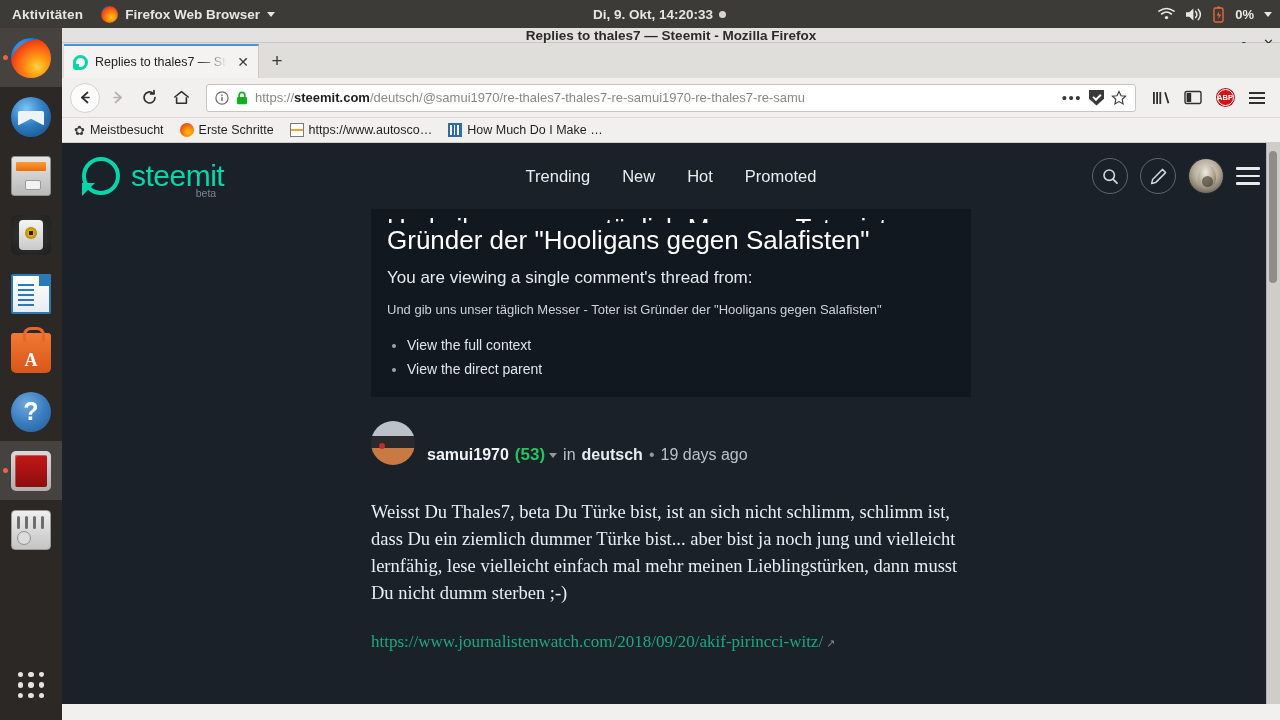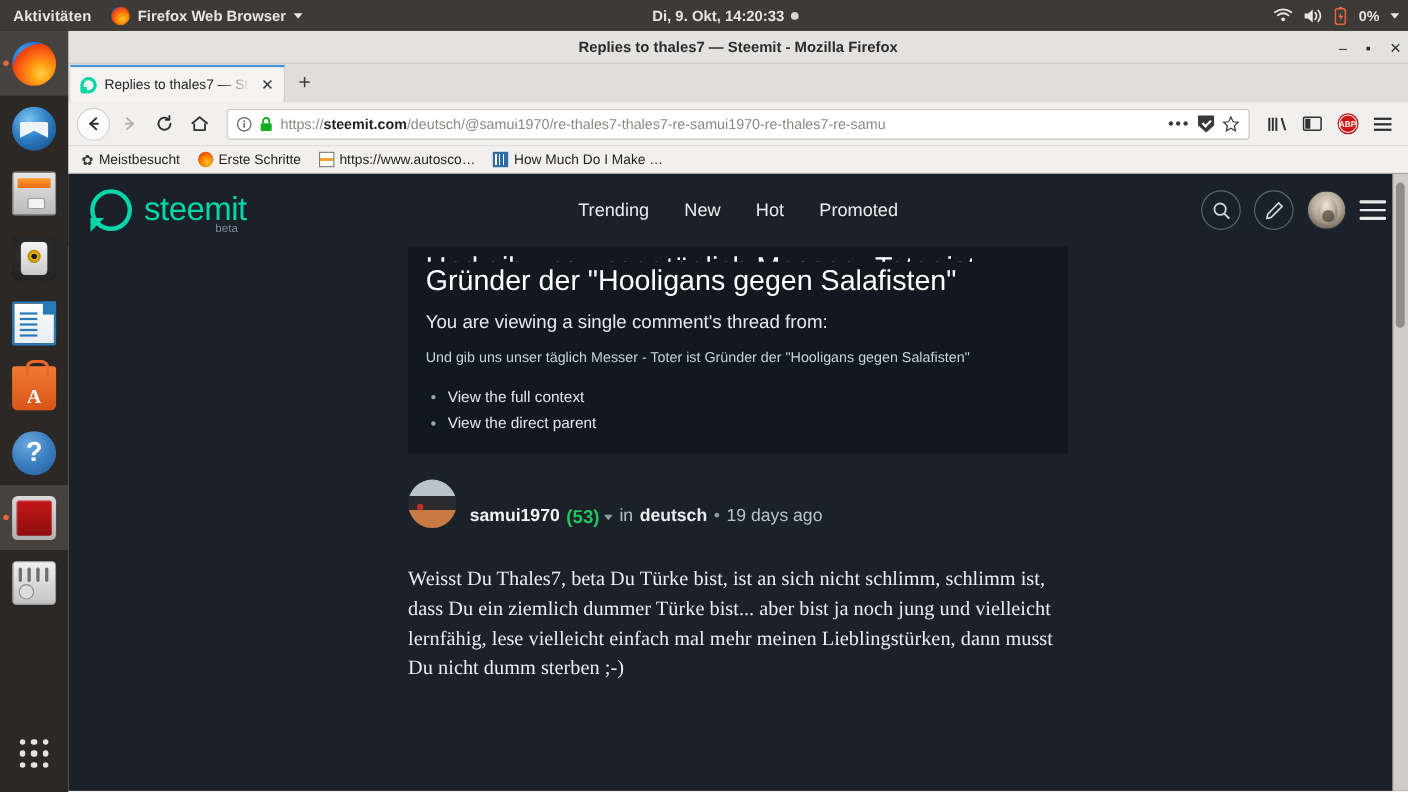--- a/index.html
+++ b/index.html
@@ -169,21 +169,21 @@
     gap: 5px;
   }
   .grid9 i { background: #e6e4e1; border-radius: 50%; display: block; }
 
   
   #ffwin {
     position: absolute; top: 28px; left: 62px; width: 1218px; height: 692px;
     background: #f1f0ee; overflow: hidden;
   }
   #titlebar {
-    height: 30px; background: #e4e2e0; border-bottom: 1px solid #c9c6c3;
+    height: 15px; background: #e4e2e0; border-bottom: 1px solid #c9c6c3;
     display: flex; align-items: center; justify-content: center; position: relative;
   }
   #titlebar .title {
     font-size: 13.5px; font-weight: bold; color: #2b2b2b;
     white-space: nowrap; overflow: hidden; text-overflow: ellipsis; max-width: 800px;
   }
   #wincontrols {
     position: absolute; right: 6px; top: 0; height: 30px;
     display: flex; align-items: center; gap: 17px; color: #2b2b2b;
   }
@@ -678,20 +678,23 @@
           <span class="chev"></span>
           <span>in</span>
           <span class="cat">deutsch</span>
           <span class="sep">•</span>
           <span class="time">19 days ago</span>
         </div>
       </div>
 
       <div id="body-text">Weisst Du Thales7, beta Du Türke bist, ist an sich nicht schlimm, schlimm ist, dass Du ein ziemlich dummer Türke bist... aber bist ja noch jung und vielleicht lernfähig, lese vielleicht einfach mal mehr meinen Lieblingstürken, dann musst Du nicht dumm sterben ;-)</div>
 
+      <div id="body-link">
+        <span>https://www.journalistenwatch.com/2018/09/20/akif-pirincci-witz/</span><span class="ext">↗</span>
+      </div>
 
     </div>
 
     <div id="page-sb">
       <div class="edge"></div>
       <div class="thumb"></div>
     </div>
   </div>
 </div>
 

